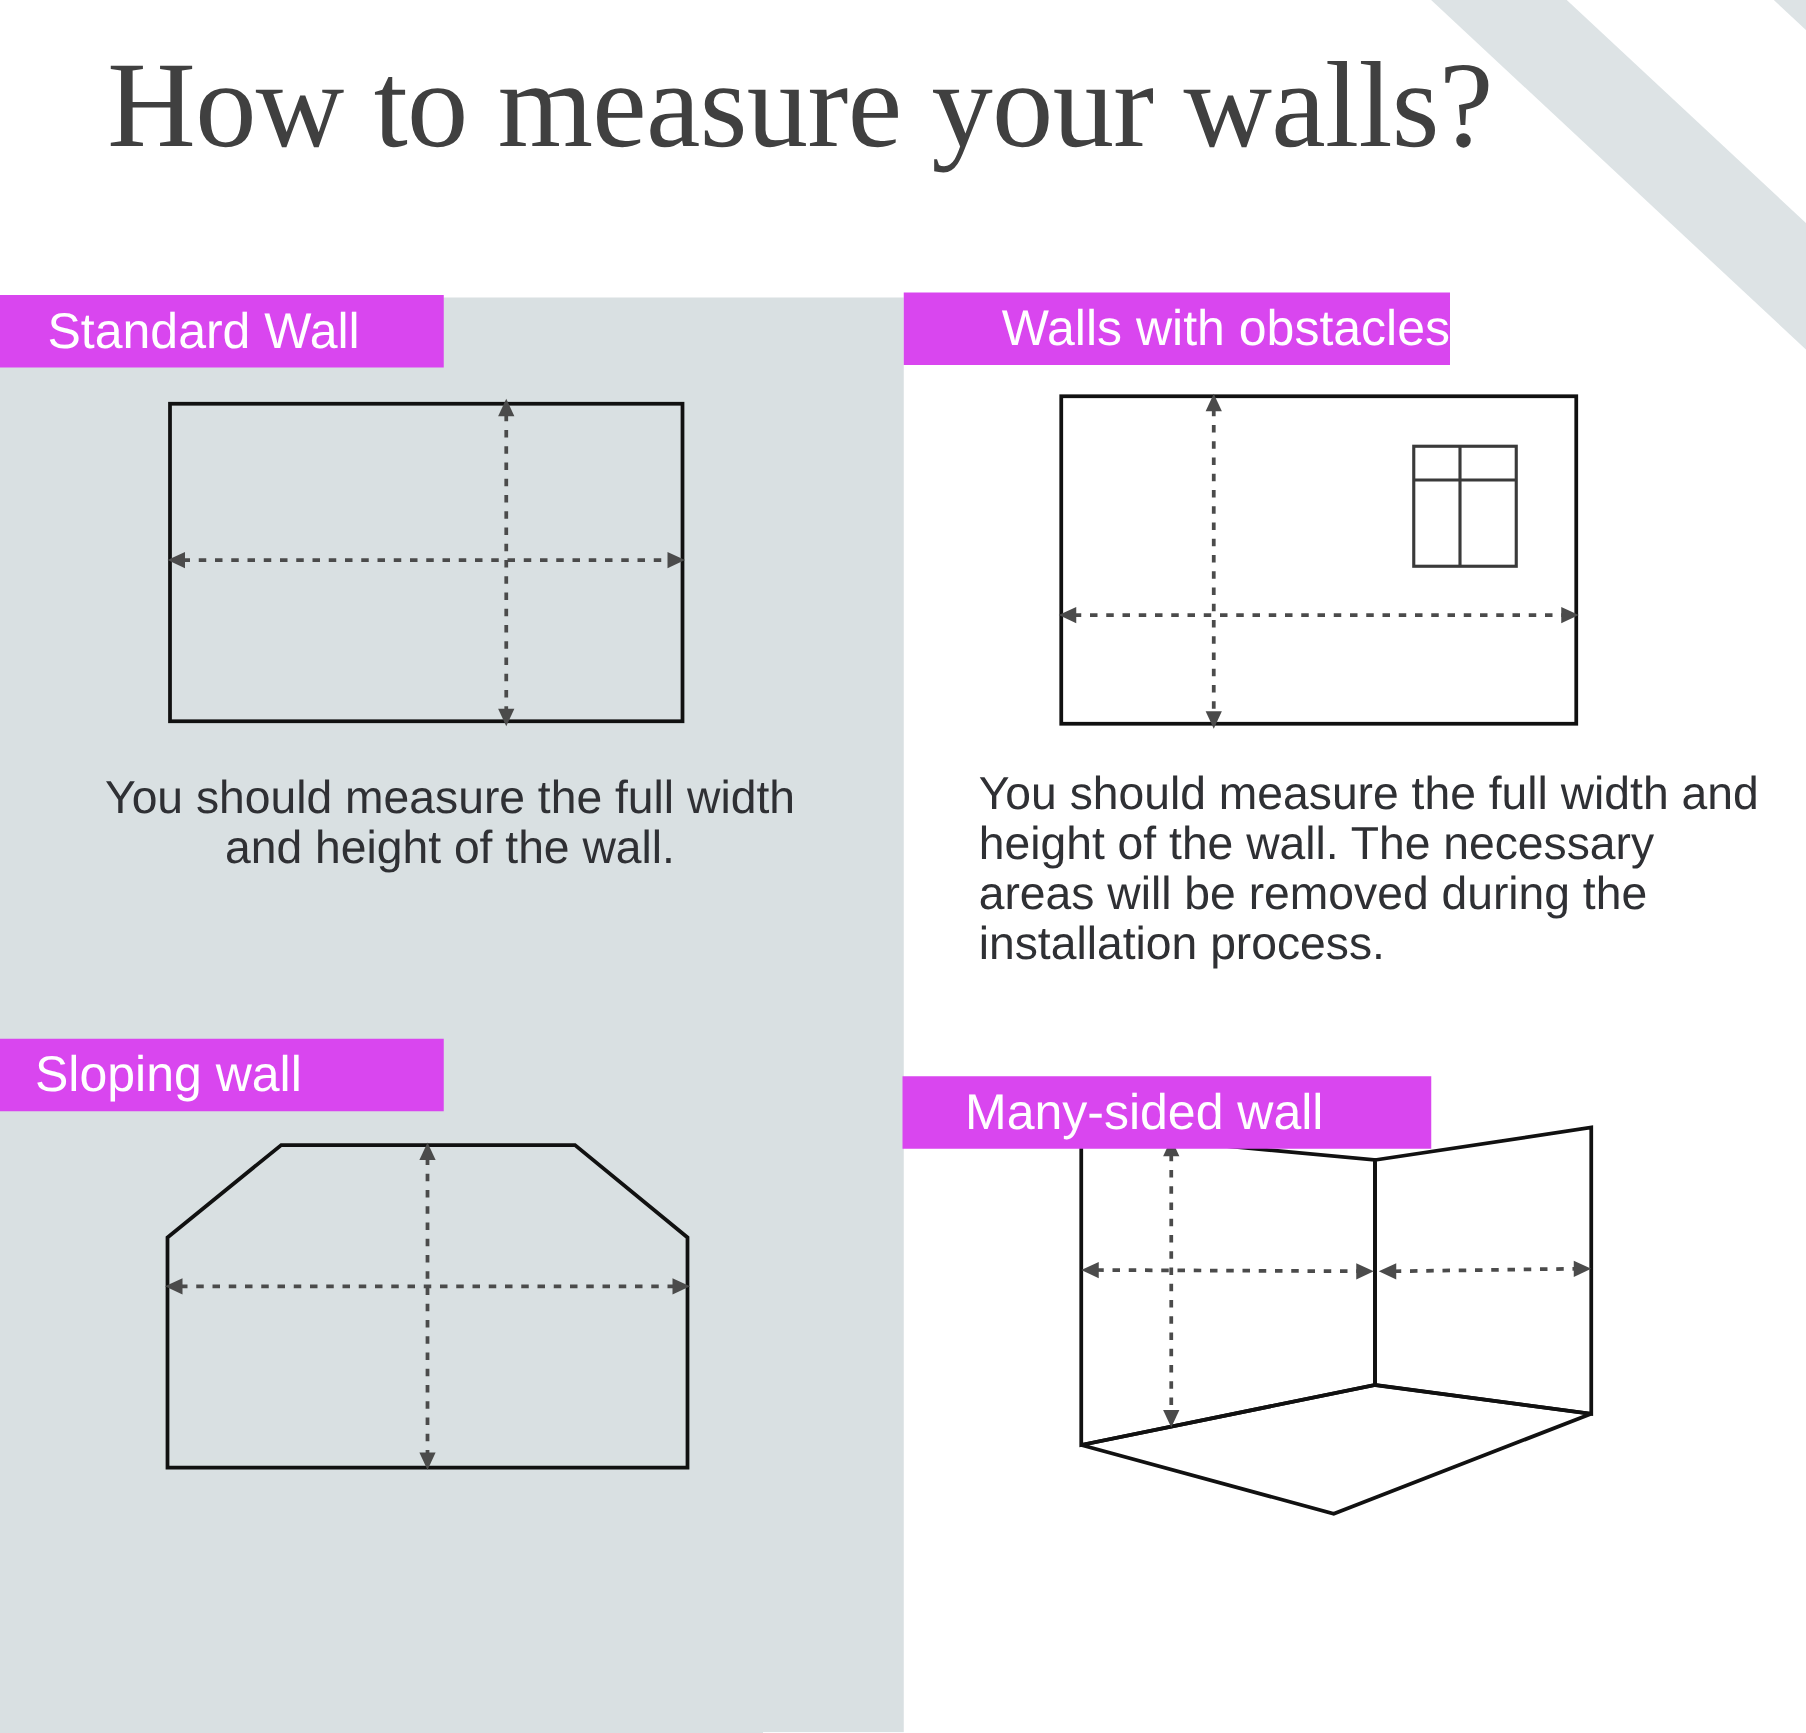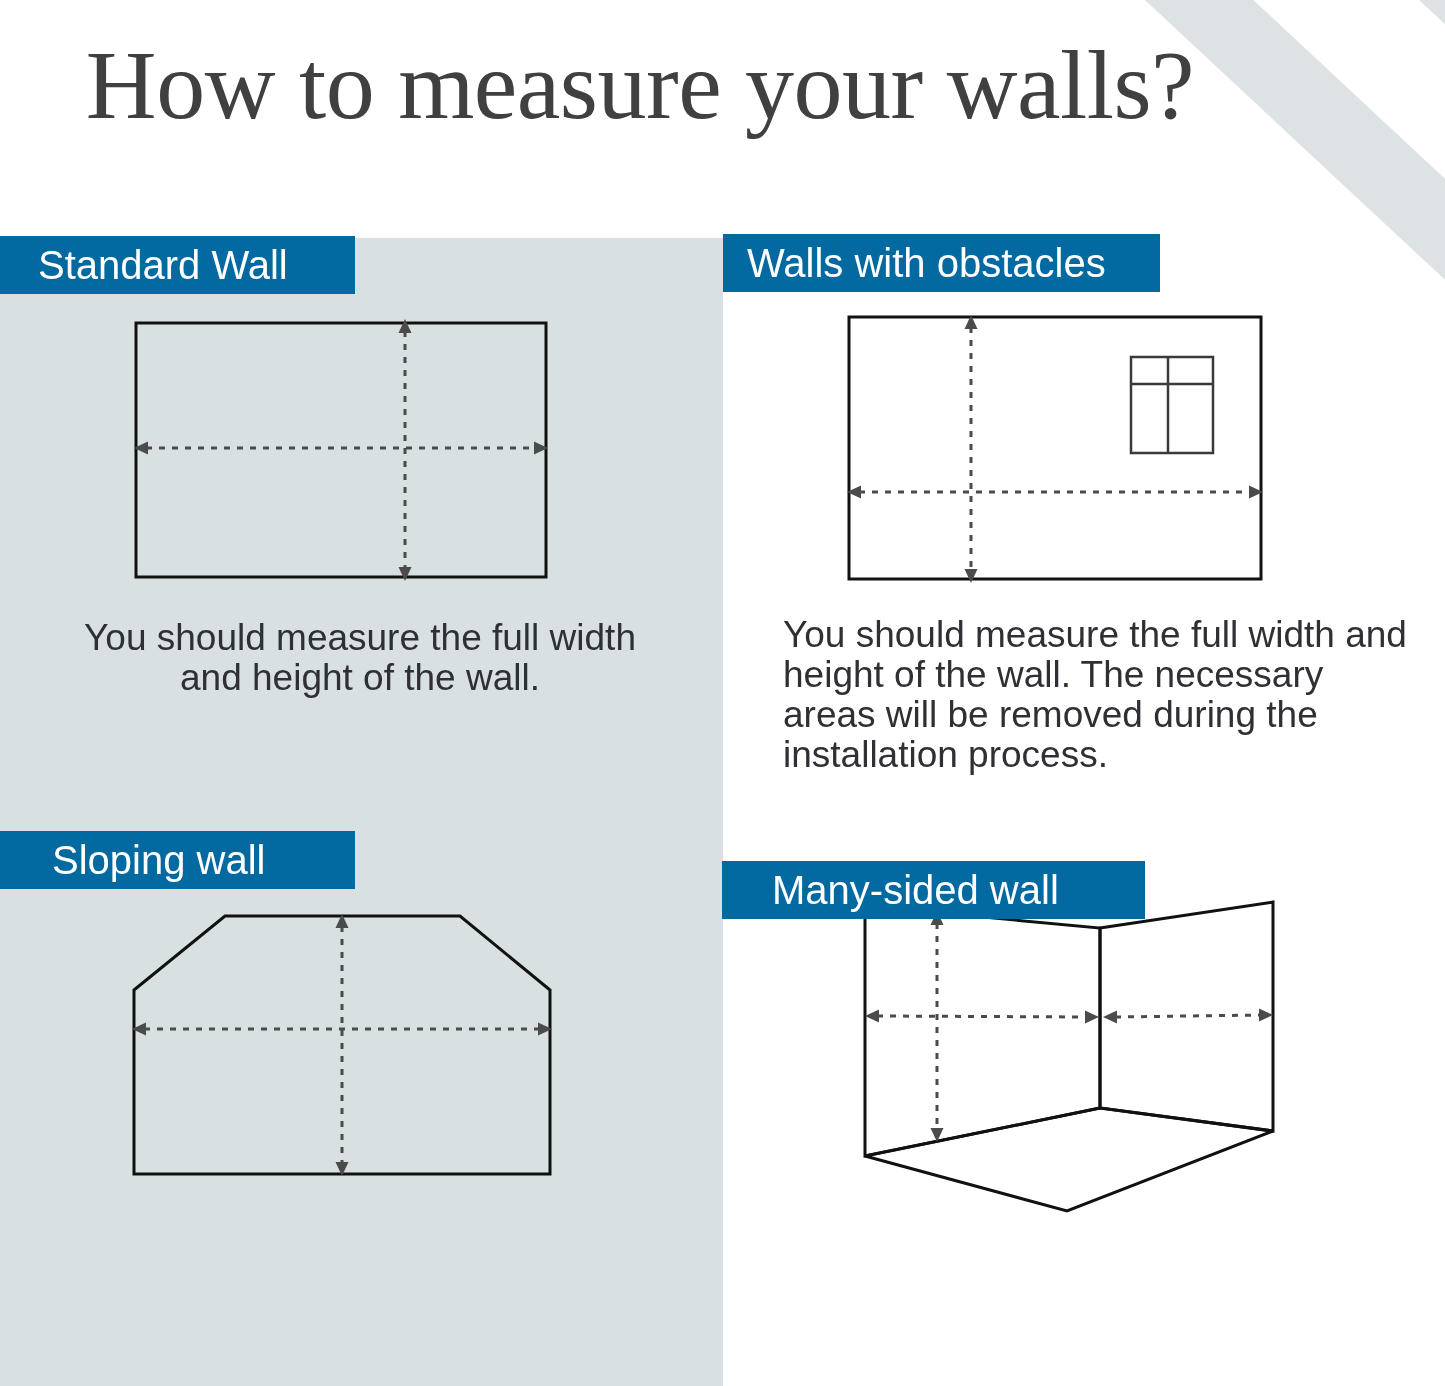--- a/index.html
+++ b/index.html
@@ -59,33 +59,33 @@
     left: 0;
     top: 238px;
     width: 723px;
     height: 1148px;
     background: #d9e0e2;
   }
 
   
   .bar {
     position: absolute;
-    background: #0369a1;
+    background: #d946ef;
     color: #ffffff;
     font-size: 40px;
     line-height: 58px;
     height: 58px;
     white-space: nowrap;
     overflow: hidden;
     font-weight: 400;
     z-index: 4;
   }
   .bar-standard   { left: 0px;   top: 236px;  width: 355px; padding-left: 38px; box-sizing: border-box; }
-  .bar-obstacles  { left: 723px; top: 234px;  width: 437px; padding-left: 24px; box-sizing: border-box; }
-  .bar-sloping    { left: 0px;   top: 831px;  width: 355px; padding-left: 52px; box-sizing: border-box; }
+  .bar-obstacles  { left: 723px; top: 234px;  width: 437px; padding-left: 24px; box-sizing: border-box; text-align: right; }
+  .bar-sloping    { left: 0px;   top: 831px;  width: 355px; padding-left: 28px; box-sizing: border-box; }
   .bar-manysided  { left: 722px; top: 831px;  width: 423px; padding-left: 50px; box-sizing: border-box; margin-top: 30px; }
 
   
   .diagram { position: absolute; z-index: 3; }
   .d-standard  { left: 120px; top: 305px;  width: 450px; height: 290px; }
   .d-obstacles { left: 835px; top: 305px;  width: 450px; height: 290px; }
   .d-sloping   { left: 118px; top: 900px;  width: 450px; height: 290px; }
   .d-manysided { left: 845px; top: 888px;  width: 450px; height: 330px; }
   .diagram svg { display: block; width: 100%; height: 100%; overflow: visible; }
 

